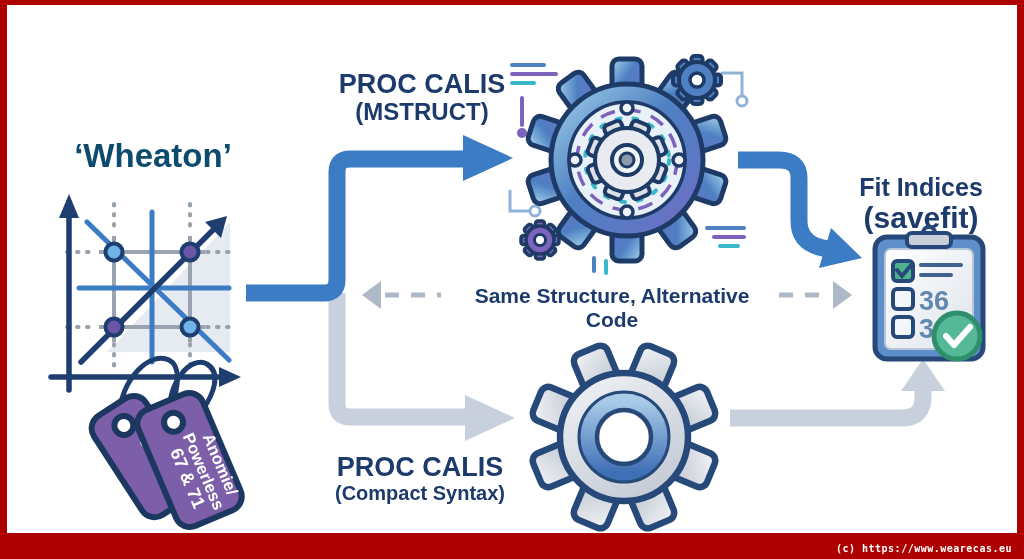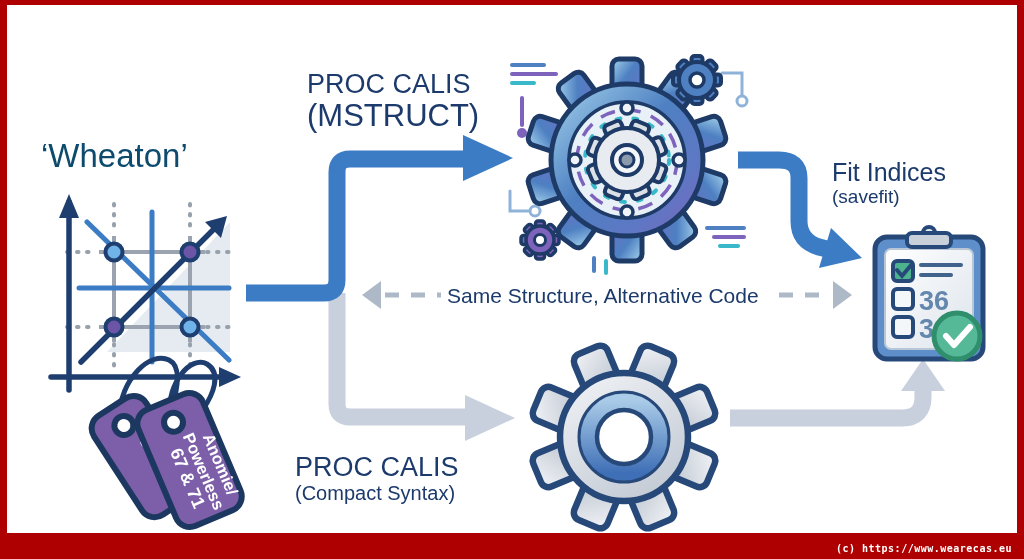--- a/index.html
+++ b/index.html
@@ -7,30 +7,30 @@
     width:1024px;height:559px;position:relative;overflow:hidden;
     background:#AE0000;
     font-family:"Liberation Sans", sans-serif;
   }
   .panel{
     position:absolute;left:7px;top:5px;right:7px;bottom:26px;
     background:#ffffff;
   }
   .abs{position:absolute;}
   .lbl{
-    position:absolute;font-weight:normal;
+    position:absolute;text-align:center;font-weight:bold;
     color:#1C3A6B;line-height:1.12;
   }
   .lbl span{display:block;}
   .title-blue{color:#0c4a6e;font-size:33px;}
   .proc{font-size:27px;}
-  .proc .sub{font-size:31px;}
+  .proc .sub{font-size:24px;}
   .compact .sub{font-size:20px;}
   .fit{font-size:25px;}
-  .fit .sub{font-size:19px;}
+  .fit .sub{font-size:30px;}
   .mid-label{font-size:21px;}
   .footer-text{
     position:absolute;right:12px;bottom:5px;
     font-family:"DejaVu Sans Mono", monospace;
     font-weight:bold;font-size:10px;color:#ffffff;letter-spacing:0.5px;
   }
   svg{display:block;overflow:visible;}
 </style>
 </head>
 <body>
@@ -240,21 +240,21 @@
         <use href="#s2" transform="rotate(315)"></use>
       <circle r="14" fill="#7E63BC" stroke="#1E3A66" stroke-width="3.5"></circle>
       <circle r="5.5" fill="#ffffff" stroke="#1E3A66" stroke-width="3"></circle>
     </g>
   </svg>
 
   <div class="lbl mid-label" style="left:440px;top:279px;width:330px;">
     <span>Same Structure, Alternative Code</span>
   </div>
 
-  <div class="lbl fit" style="left:825px;top:153px;width:178px;">
+  <div class="lbl fit" style="left:825px;top:168px;width:178px;">
     <span>Fit Indices</span>
     <span class="sub">(savefit)</span>
   </div>
 
   <svg class="abs" style="left:860px;top:218px;" width="130" height="145" viewBox="0 0 130 145">
     <defs>
       <linearGradient id="pp" x1="0" y1="0" x2="1" y2="1">
         <stop offset="0" stop-color="#FFFFFF"></stop>
           <stop offset="1" stop-color="#DDE4EC"></stop>
       </linearGradient>

